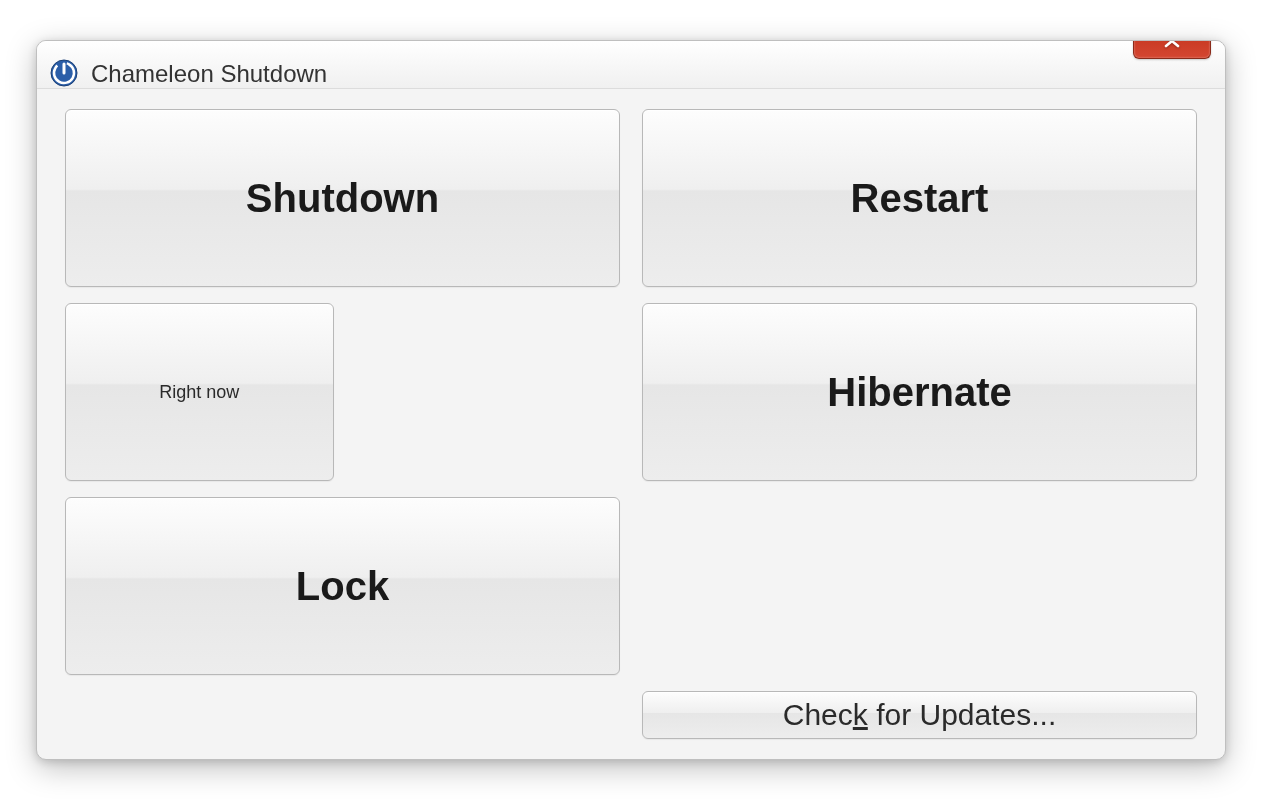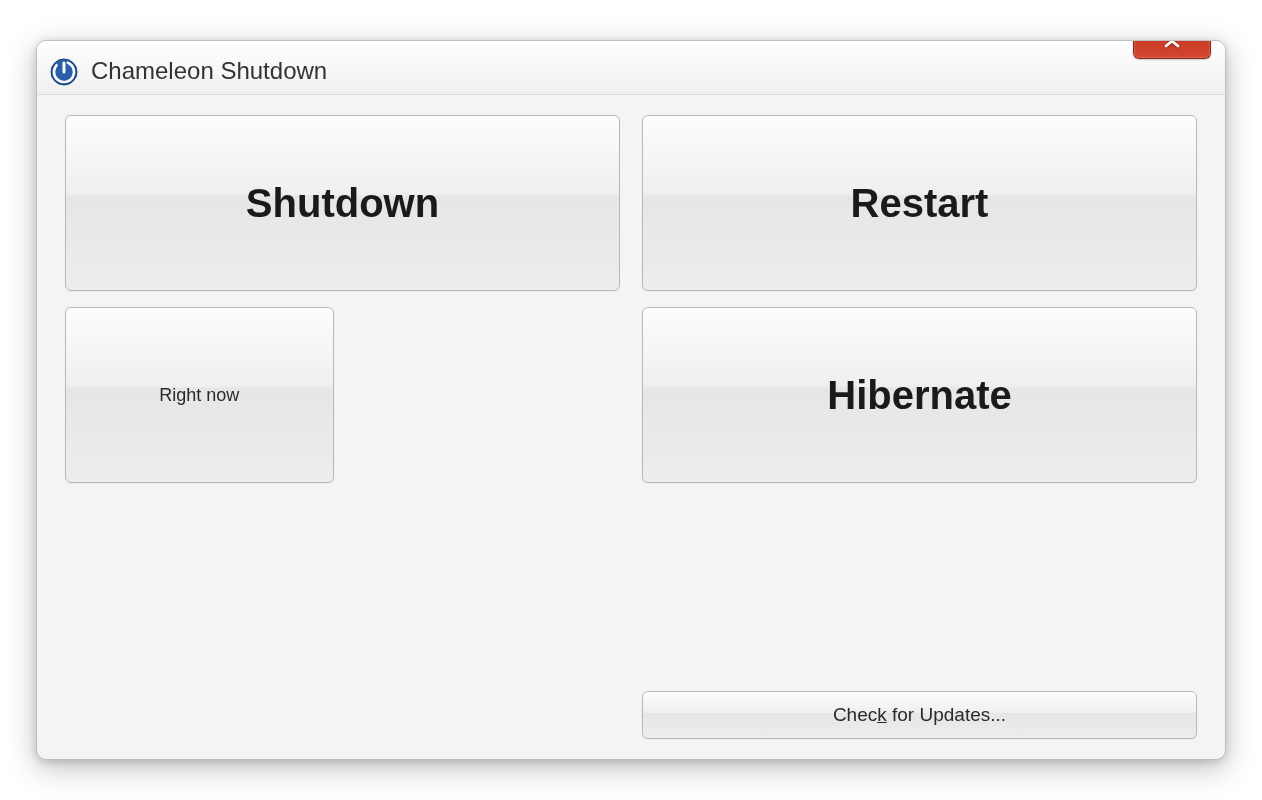--- a/index.html
+++ b/index.html
@@ -21,26 +21,26 @@
       height: 720px;
       border: 1px solid #bfbfbf;
       border-radius: 10px;
       background: #f4f4f4;
       box-shadow: 0 8px 30px rgba(0,0,0,0.25), 0 2px 8px rgba(0,0,0,0.15);
       display: flex;
       flex-direction: column;
       overflow: hidden;
     }
     .titlebar {
-      height: 54px;
+      height: 48px;
       background: linear-gradient(to bottom, #ffffff, #f0f0f0);
       border-bottom: 1px solid #dcdcdc;
       display: flex;
-      align-items: flex-start;
-      padding: 16px 10px 0 12px;
+      align-items: flex-end;
+      padding: 0 10px 0 12px;
       position: relative;
     }
     .titlebar .app-icon {
       width: 30px;
       height: 30px;
       margin-right: 12px;
       display: flex;
       align-items: center;
       justify-content: center;
     }
@@ -109,21 +109,21 @@
       cursor: pointer;
       box-shadow: inset 0 1px 0 rgba(255,255,255,0.8), 0 1px 1px rgba(0,0,0,0.05);
     }
     .update-btn {
       background: linear-gradient(to bottom, #fdfdfd 0%, #efefef 45%, #e6e6e6 46%, #ededed 100%);
       border: 1px solid #b8b8b8;
       border-radius: 6px;
       display: flex;
       align-items: center;
       justify-content: center;
-      font-size: 19px;
+      font-size: 30px;
       font-weight: 400;
       color: #2a2a2a;
       cursor: pointer;
       height: 48px;
       box-shadow: inset 0 1px 0 rgba(255,255,255,0.8), 0 1px 1px rgba(0,0,0,0.05);
     }
     .underline-k {
       text-decoration: underline;
     }
     .cell-a1 { grid-column: 1; grid-row: 1; }
@@ -164,18 +164,21 @@
 
     <div class="sub-row cell-b1">
       <div class="sub-btn">
         <span>Right now</span>
       </div>
     </div>
     <div class="big-btn cell-b2">
       <span>Hibernate</span>
     </div>
 
+    <div class="big-btn cell-c1">
+      <span>Lock</span>
+    </div>
 
     <div class="update-btn cell-d2">
       <span><span>Chec</span><span class="underline-k">k</span><span> for Updates...</span></span>
     </div>
   </div>
 </div>
 
 </body></html>

